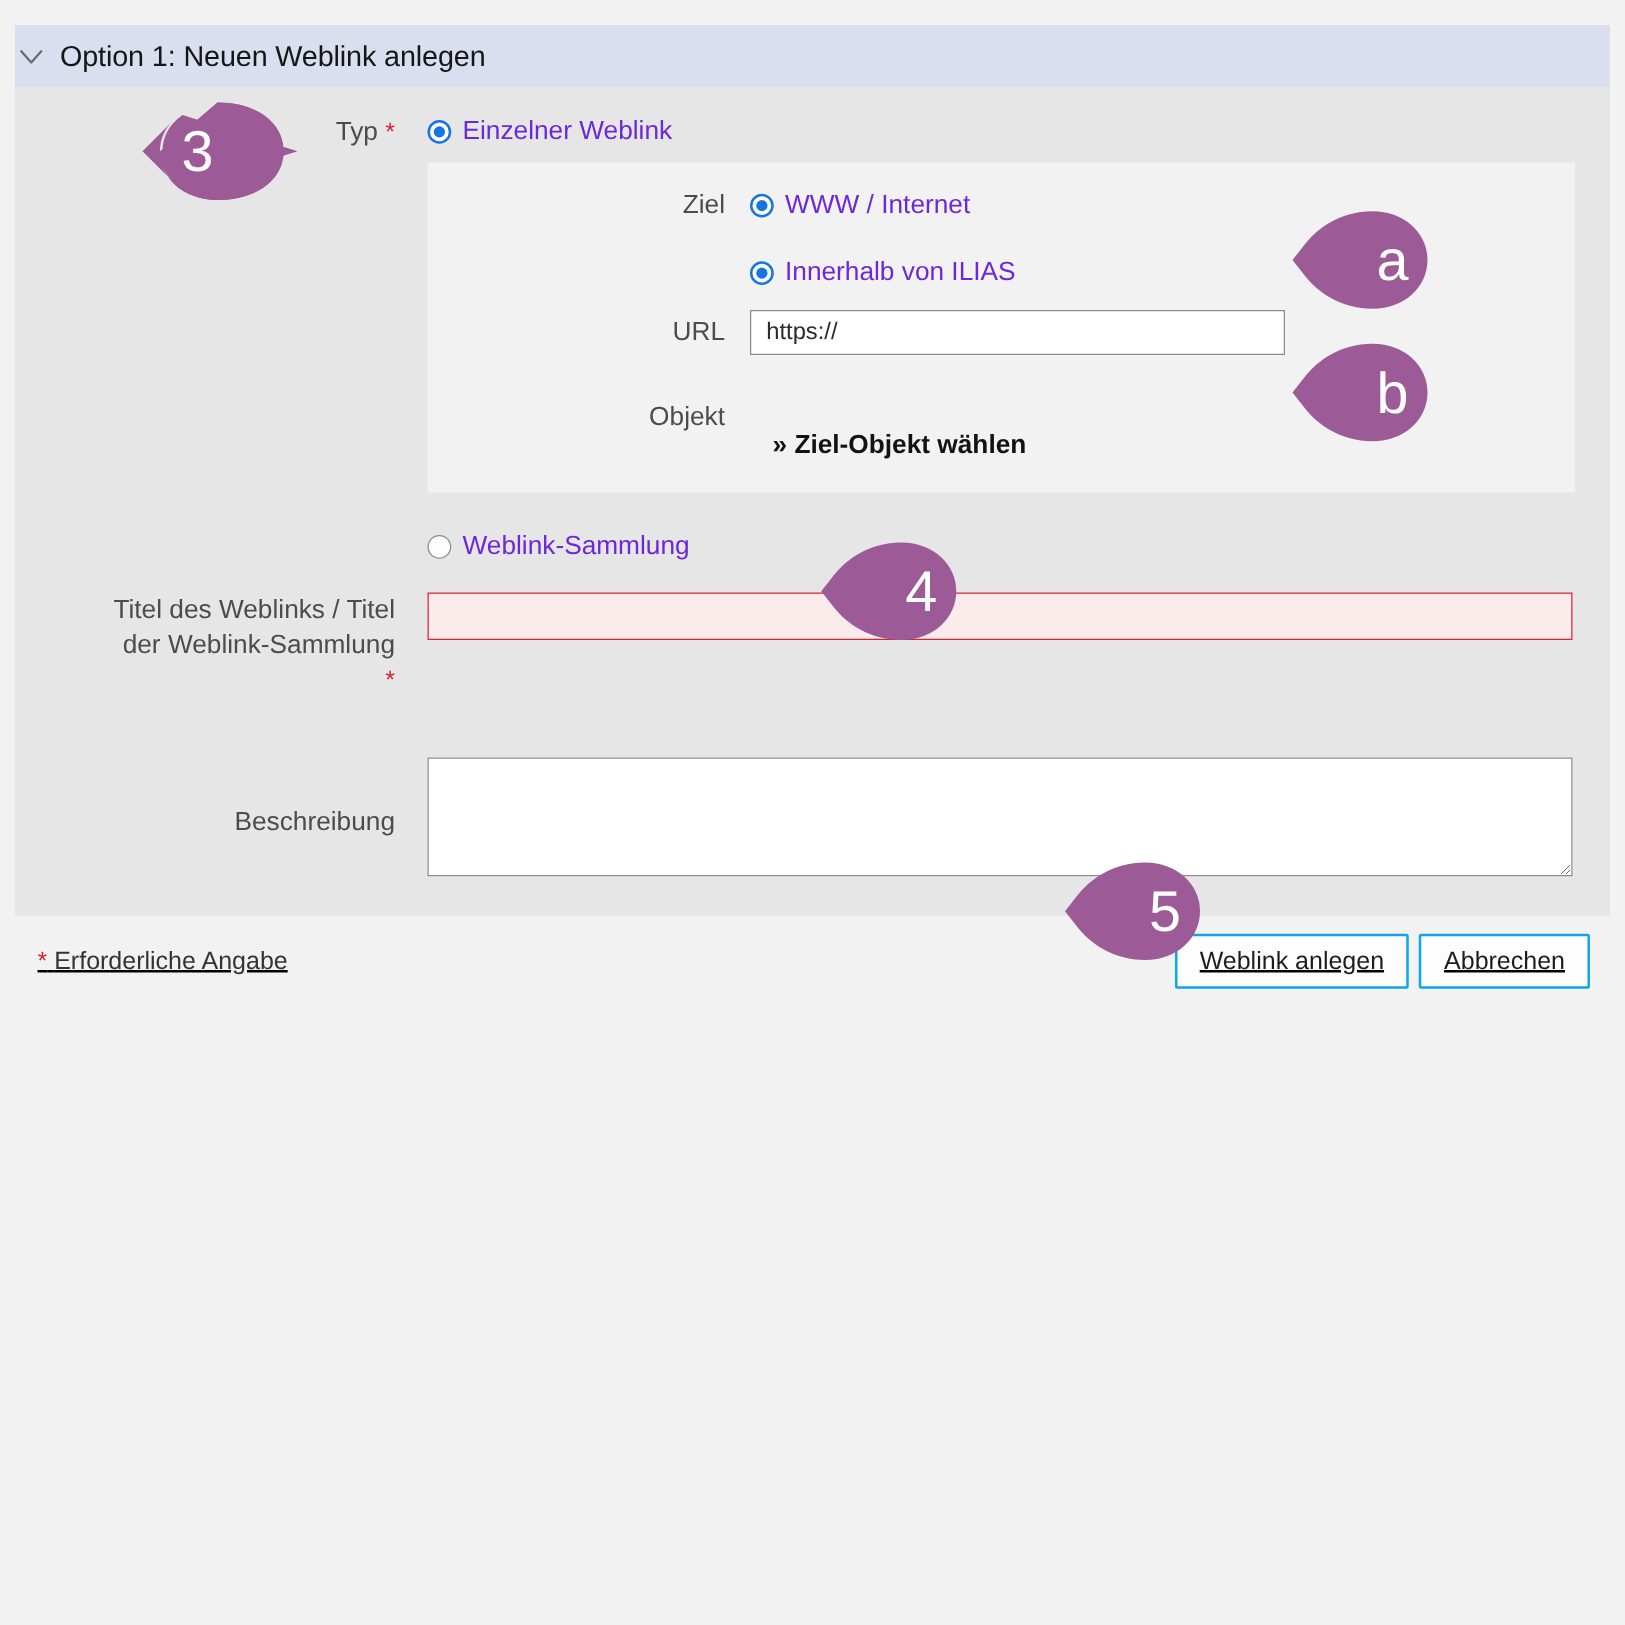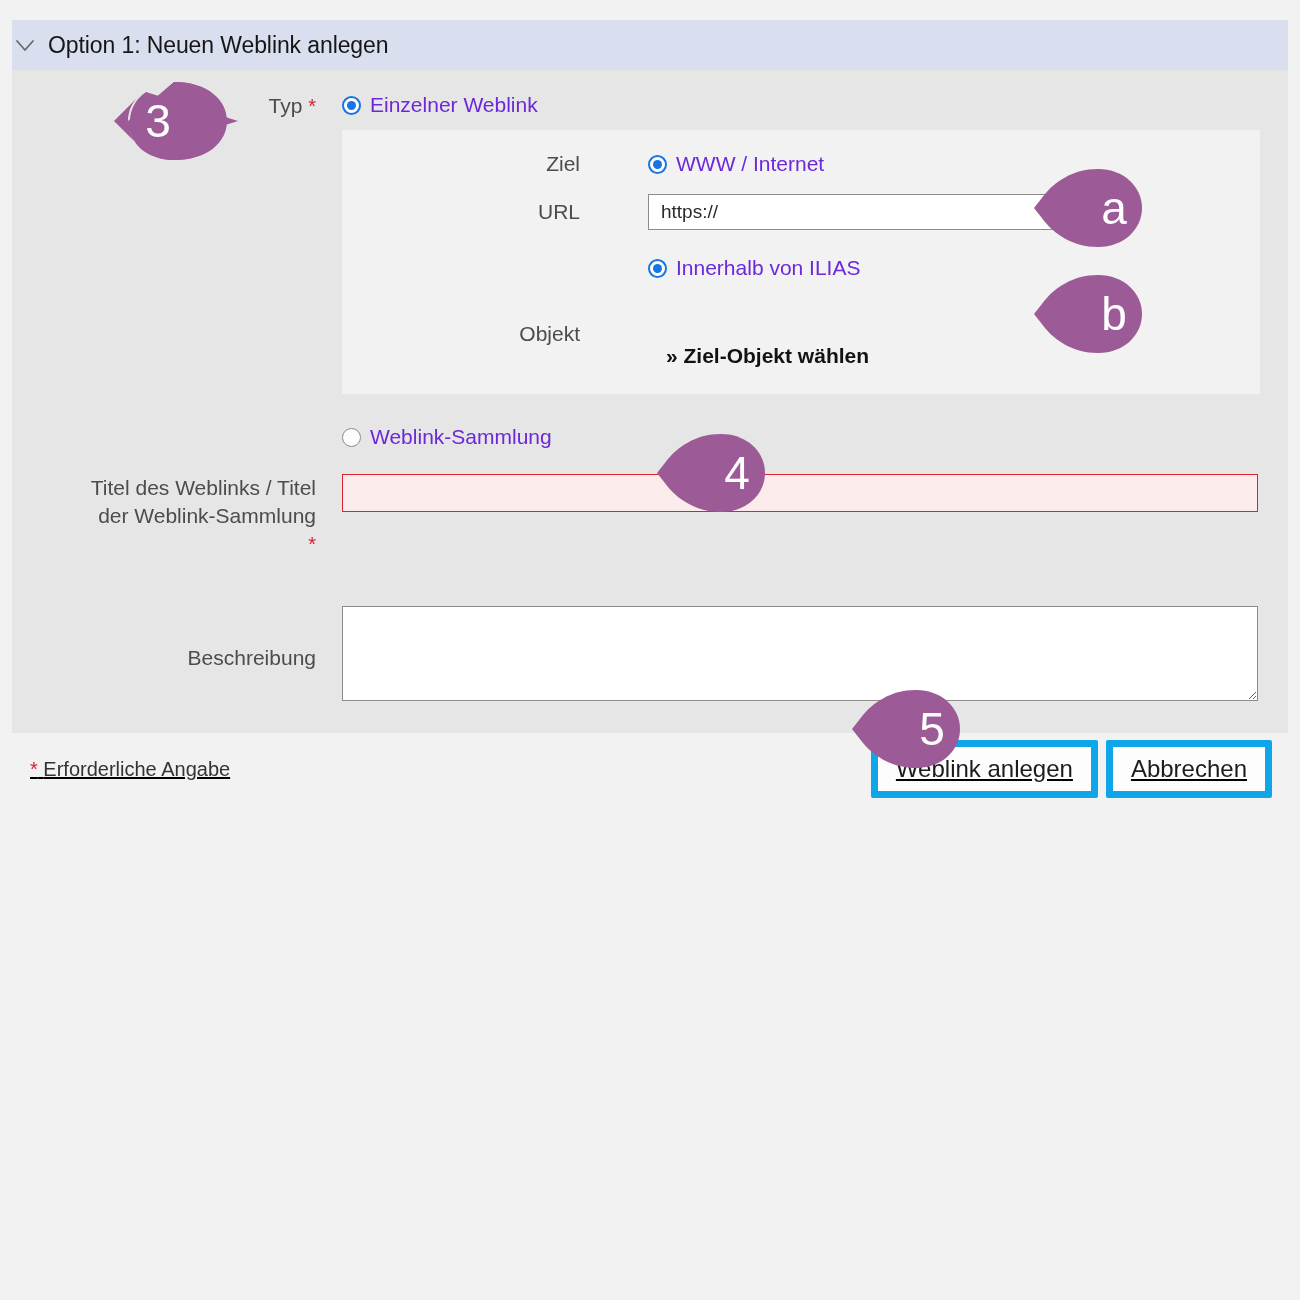--- a/index.html
+++ b/index.html
@@ -120,21 +120,20 @@
   .sub-panel {
     background: #f2f2f2;
     margin-top: 12px;
     padding: 18px 0 26px 0;
     width: 918px;
   }
   .sub-row {
     display: flex;
     align-items: center;
     min-height: 32px;
-    gap: 48px;
   }
   .sub-label {
     width: 258px;
     flex: none;
     box-sizing: border-box;
     text-align: right;
     padding-right: 20px;
     font-size: 21px;
     color: #4c4c4c;
   }
@@ -205,23 +204,23 @@
     font-size: 20px;
     color: #333333;
   }
   .footer-actions {
     margin-left: auto;
     display: flex;
     gap: 8px;
   }
   .btn {
     background: #fdfdfd;
-    border: 7px solid #0ea5e9;
-    font-family: "Liberation Sans", sans-serif;
-    font-size: 24px;
+    border: 2px solid #0ea5e9;
+    font-family: "Liberation Sans", sans-serif;
+    font-size: 20px;
     color: #1c1c1c;
     padding: 9px 18px;
     border-radius: 2px;
     line-height: 1.1;
     cursor: pointer;
   }
 
   
   .callout {
     position: absolute;
@@ -277,37 +276,37 @@
             <div class="sub-row">
               <div class="sub-label">Ziel</div>
               <div class="sub-field">
                 <div class="radio-line">
                   <span class="radio on"></span>
                   <span class="radio-label">WWW / Internet</span>
                 </div>
               </div>
             </div>
 
-            <div class="sub-row" style="margin-top:14px;">
-              <div class="sub-label">URL</div>
-              <div class="sub-field">
-                <input class="url-input" type="text" value="https://" style="">
-              </div>
-            </div>
-
             <div class="sub-row" style="margin-top:22px;">
               <div class="sub-label"></div>
               <div class="sub-field">
                 <div class="radio-line">
                   <span class="radio on"></span>
                   <span class="radio-label">Innerhalb von ILIAS</span>
                 </div>
               </div>
             </div>
 
+            <div class="sub-row" style="margin-top:14px;">
+              <div class="sub-label">URL</div>
+              <div class="sub-field">
+                <input class="url-input" type="text" value="https://" style="">
+              </div>
+            </div>
+
             <div class="sub-row" style="margin-top:16px;">
               <div class="sub-label">Objekt</div>
               <div class="sub-field" style="padding-left:18px;margin-top:44px;">
                 <a class="object-link" href="#">» Ziel-Objekt wählen</a>
               </div>
             </div>
 
           </div>
 
           <div class="radio-line" style="margin-top:30px;">

